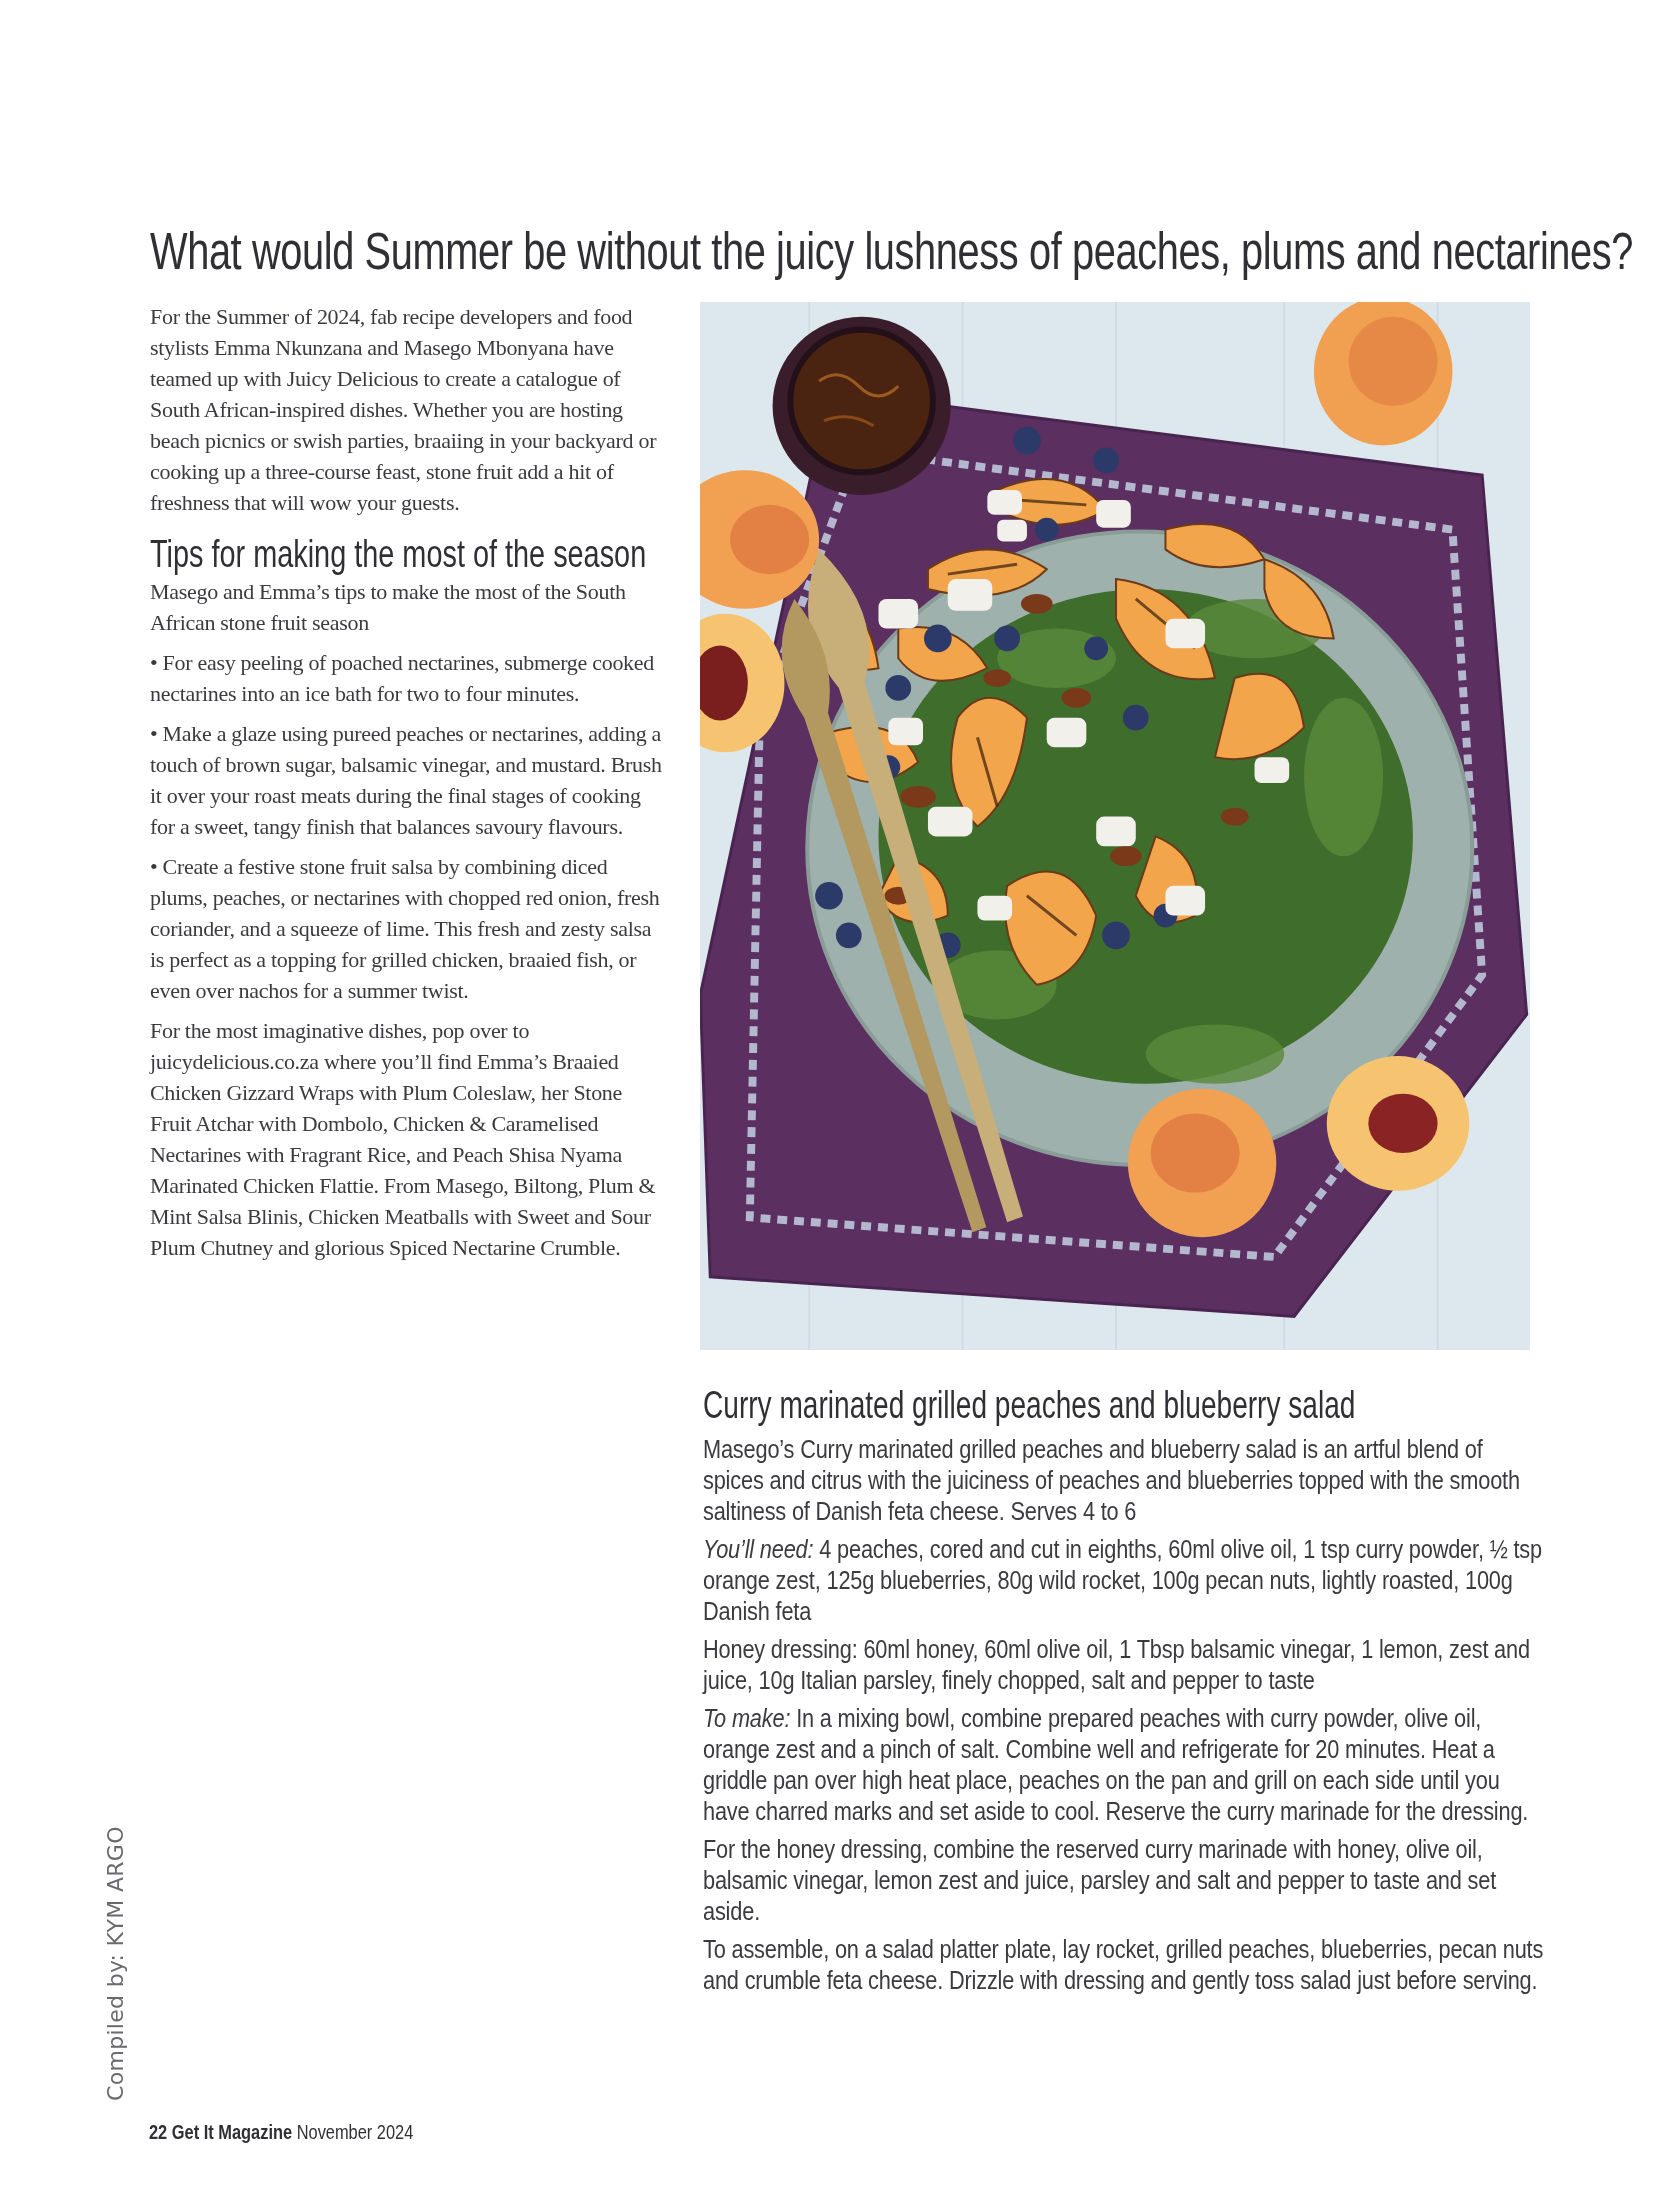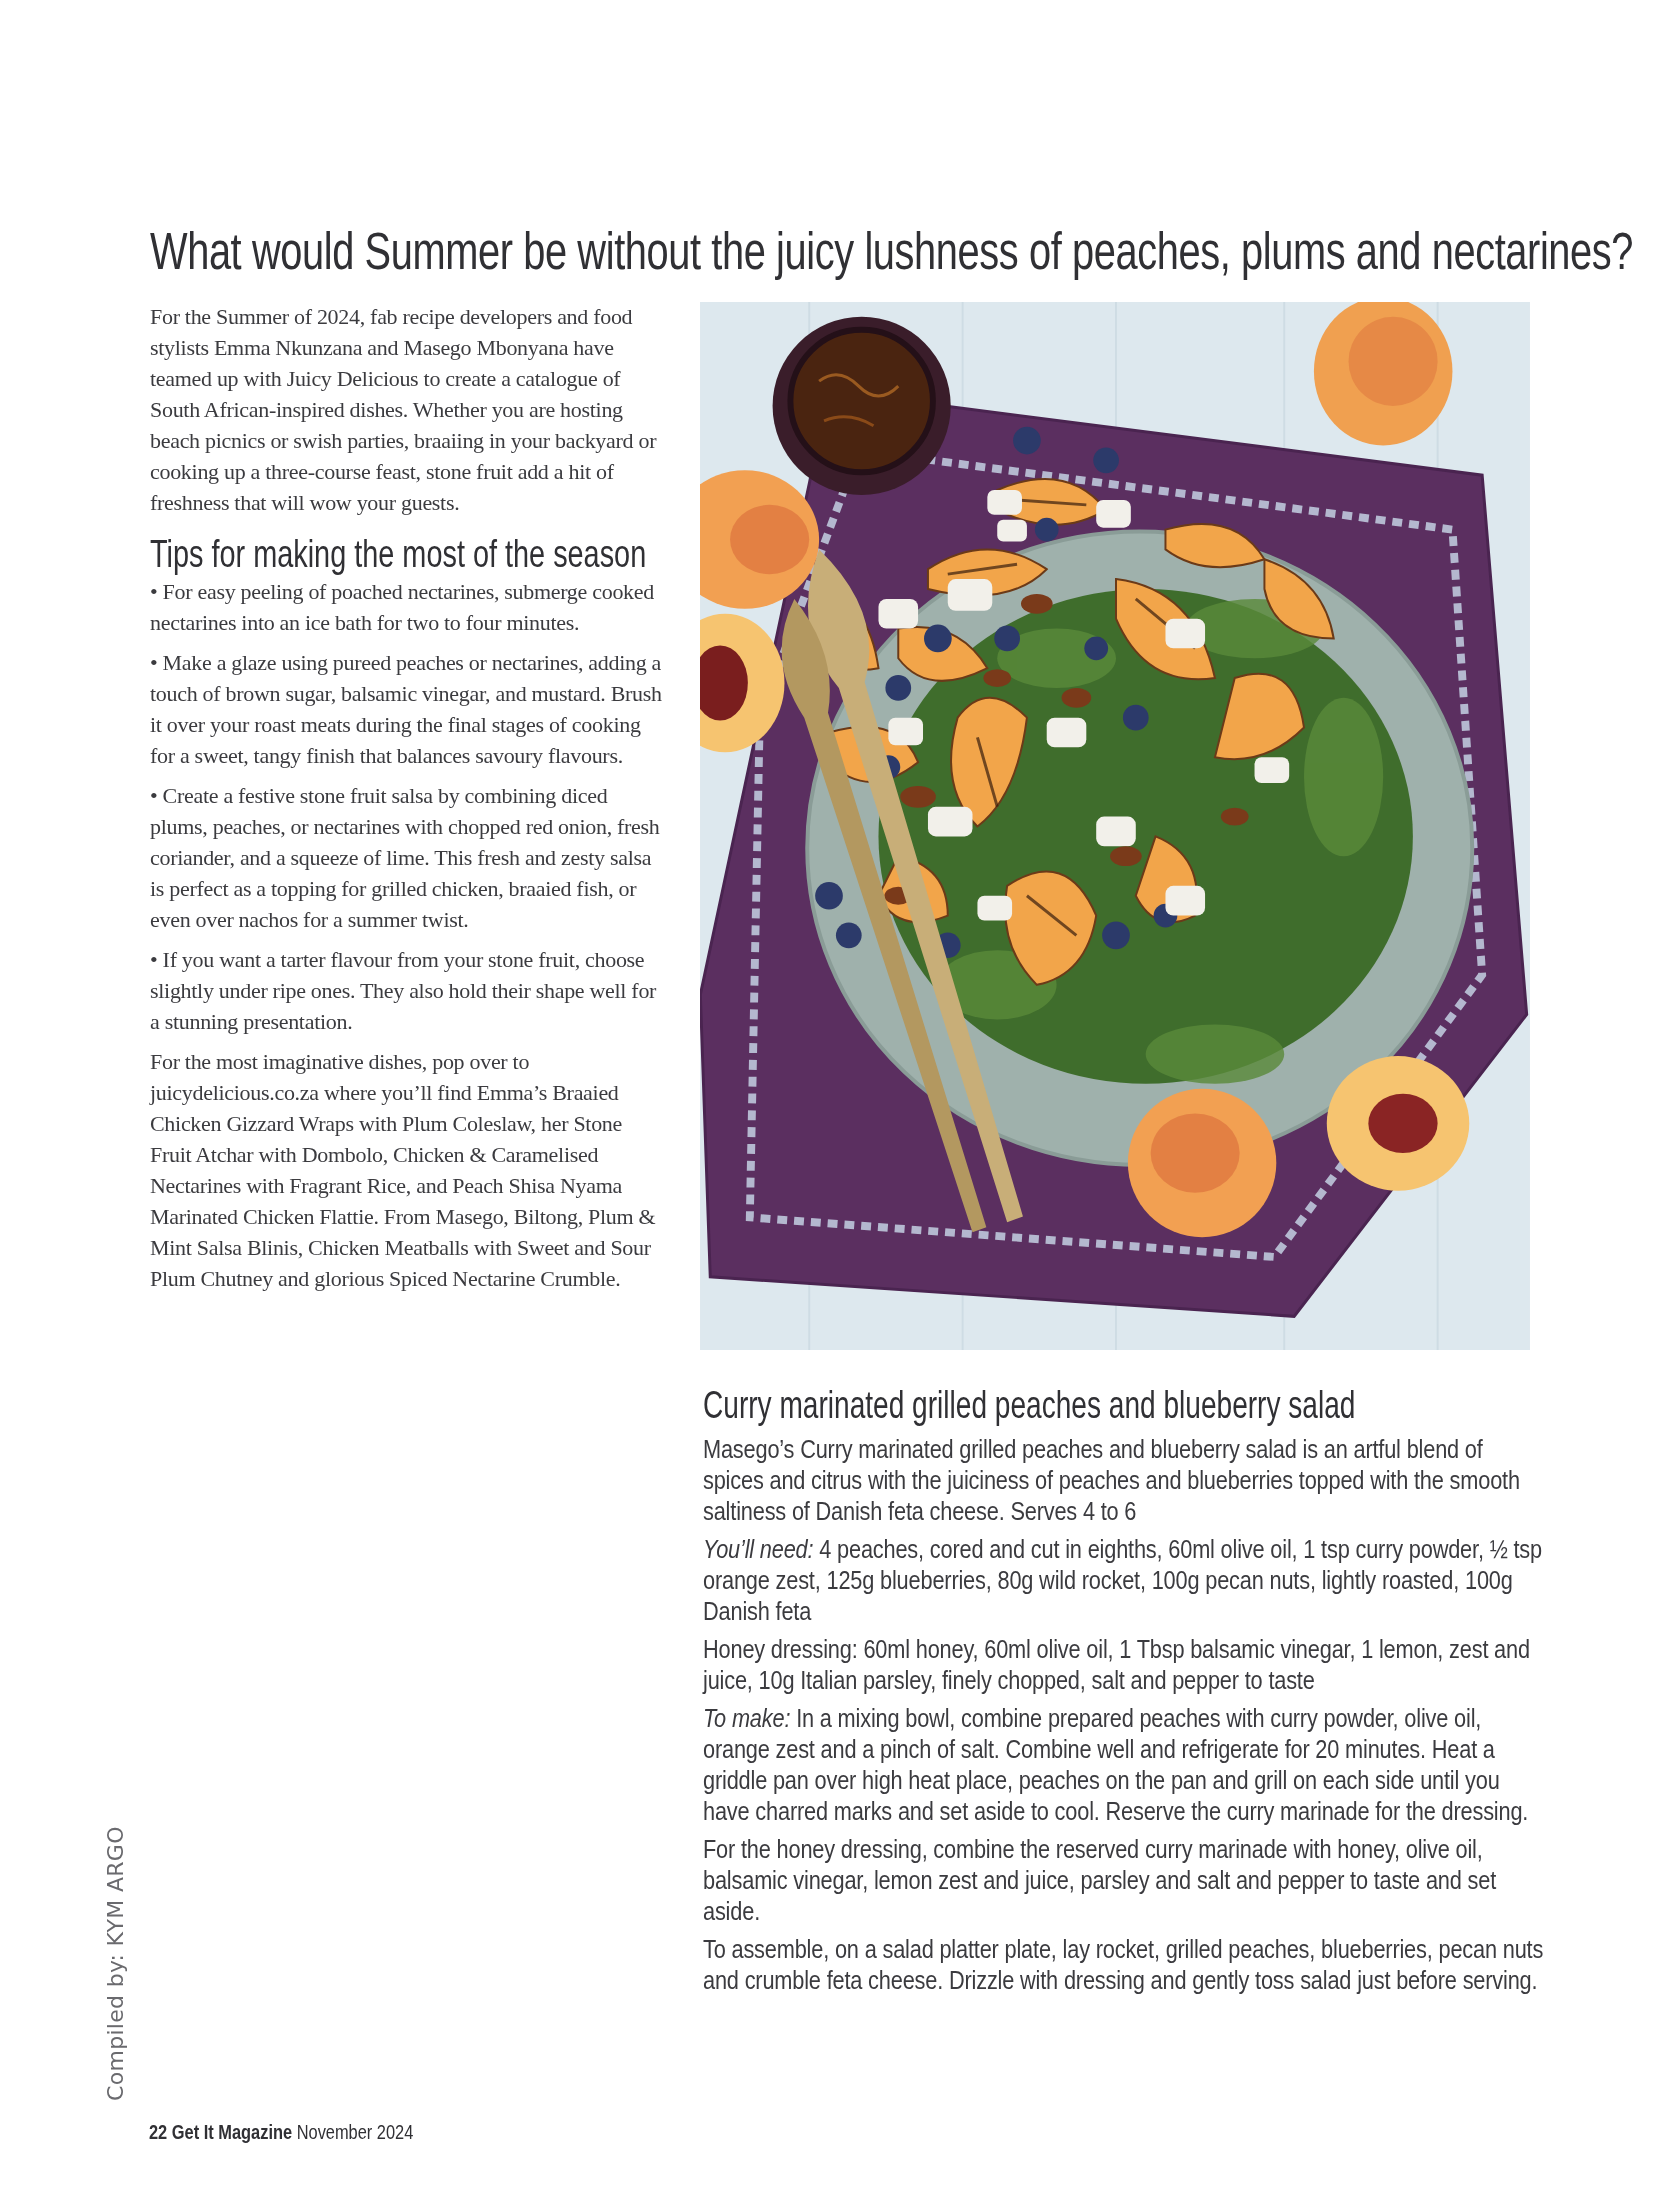--- a/index.html
+++ b/index.html
@@ -44,24 +44,24 @@
   .footer b { font-weight: 700; }
 </style>
 </head>
 <body>
 
 <h1 class="page-title">What would Summer be without the juicy lushness of peaches, plums and nectarines?</h1>
 
 <div class="left-col">
   <p class="body-p intro">For the Summer of 2024, fab recipe developers and food stylists Emma Nkunzana and Masego Mbonyana have teamed up with Juicy Delicious to create a catalogue of South African-inspired dishes. Whether you are hosting beach picnics or swish parties, braaiing in your backyard or cooking up a three-course feast, stone fruit add a hit of freshness that will wow your guests.</p>
   <h2 class="section-h">Tips for making the most of the season</h2>
+  <p class="body-p">Masego and Emma’s tips to make the most of the South African stone fruit season</p>
   <p class="body-p tip">• For easy peeling of poached nectarines, submerge cooked nectarines into an ice bath for two to four minutes.</p>
   <p class="body-p tip">• Make a glaze using pureed peaches or nectarines, adding a touch of brown sugar, balsamic vinegar, and mustard. Brush it over your roast meats during the final stages of cooking for a sweet, tangy finish that balances savoury flavours.</p>
   <p class="body-p tip">• Create a festive stone fruit salsa by combining diced plums, peaches, or nectarines with chopped red onion, fresh coriander, and a squeeze of lime. This fresh and zesty salsa is perfect as a topping for grilled chicken, braaied fish, or even over nachos for a summer twist.</p>
-  <p class="body-p tip">• If you want a tarter flavour from your stone fruit, choose slightly under ripe ones. They also hold their shape well for a stunning presentation.</p>
   <p class="body-p">For the most imaginative dishes, pop over to juicydelicious.co.za where you’ll find Emma’s Braaied Chicken Gizzard Wraps with Plum Coleslaw, her Stone Fruit Atchar with Dombolo, Chicken &amp; Caramelised Nectarines with Fragrant Rice, and Peach Shisa Nyama Marinated Chicken Flattie. From Masego, Biltong, Plum &amp; Mint Salsa Blinis, Chicken Meatballs with Sweet and Sour Plum Chutney and glorious Spiced Nectarine Crumble.</p>
 </div>
 
 <div class="photo" role="img" aria-label="Overhead photo of grilled peach, blueberry, rocket, pecan and feta salad on a grey plate with gold servers, purple woven placemat, a glass of dressing and whole and halved peaches on a pale blue wooden table">
   <svg width="830" height="1048" viewBox="0 0 838 1059" xmlns="http://www.w3.org/2000/svg">
 
     <rect width="838" height="1059" fill="#dde8ee"></rect>
     <g stroke="#c9d8e0" stroke-width="2" opacity="0.7">
       <line x1="110" y1="0" x2="110" y2="1059"></line>
       <line x1="265" y1="0" x2="265" y2="1059"></line>

